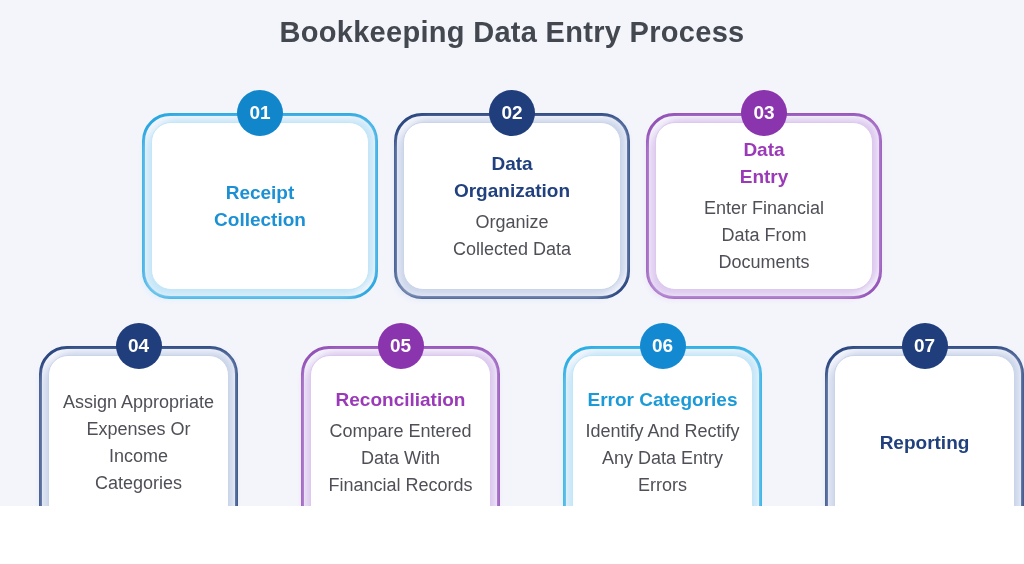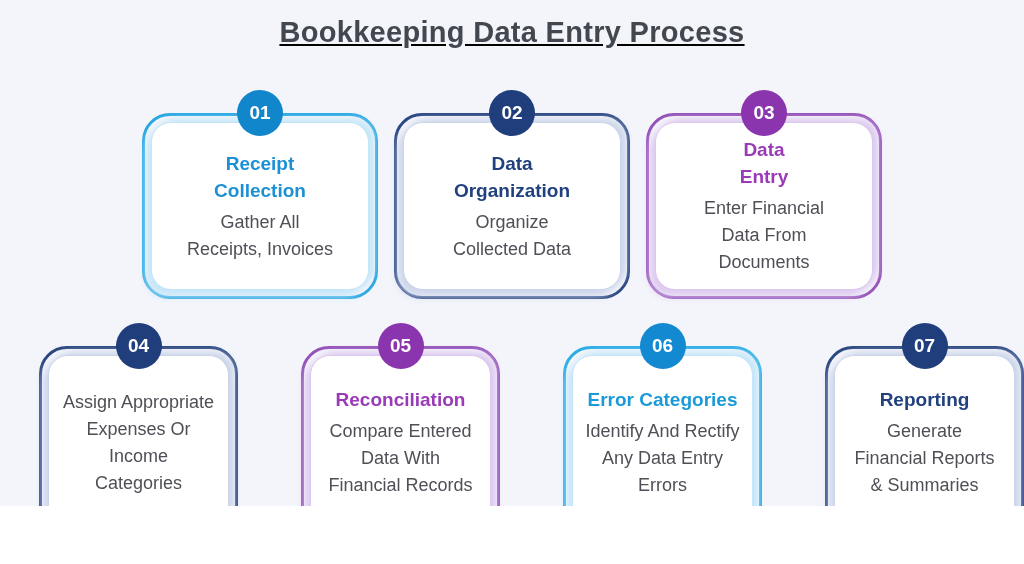--- a/index.html
+++ b/index.html
@@ -3,21 +3,20 @@
 <meta charset="utf-8">
 <style>
   html, body { margin: 0; padding: 0; }
   .page {
     position: relative;
     width: 1024px;
     height: 506px;
     overflow: hidden;
     background: var(--background, #f4f5fb);
     font-family: "Liberation Sans", sans-serif;
-    text-decoration: underline;
   }
   .page-title {
     margin-top: 16px;
     text-align: center;
     font-size: 29px;
     font-weight: 700;
     letter-spacing: 0.3px;
     color: var(--title_text, #43474f);
   }
   .row {
@@ -99,22 +98,20 @@
   <div class="row row-1">
 
     <div class="card" style="--accent: #29a7e1; --circle: #1286cb; --title: #1c90d4; --soft: #c3e6f8;">
       <div class="circle">
         <span>01</span>
       </div>
       <div class="card-outer">
         <div class="card-inner">
           <div class="card-title">Receipt
 Collection</div>
-          <div class="card-desc">Gather All
-Receipts, Invoices</div>
         </div>
       </div>
     </div>
 
     <div class="card" style="--accent: #2b4780; --circle: #203e7b; --title: #21417e; --soft: #cbd5ea;">
       <div class="circle">
         <span>02</span>
       </div>
       <div class="card-outer">
         <div class="card-inner">
@@ -186,22 +183,19 @@
       </div>
     </div>
 
     <div class="card" style="--accent: #2b4780; --circle: #203e7b; --title: #21417e; --soft: #cbd5ea;">
       <div class="circle">
         <span>07</span>
       </div>
       <div class="card-outer">
         <div class="card-inner">
           <div class="card-title">Reporting</div>
-          <div class="card-desc">Generate
-Financial Reports
-&amp; Summaries</div>
         </div>
       </div>
     </div>
 
   </div>
 
 </div>
 
 </body></html>

